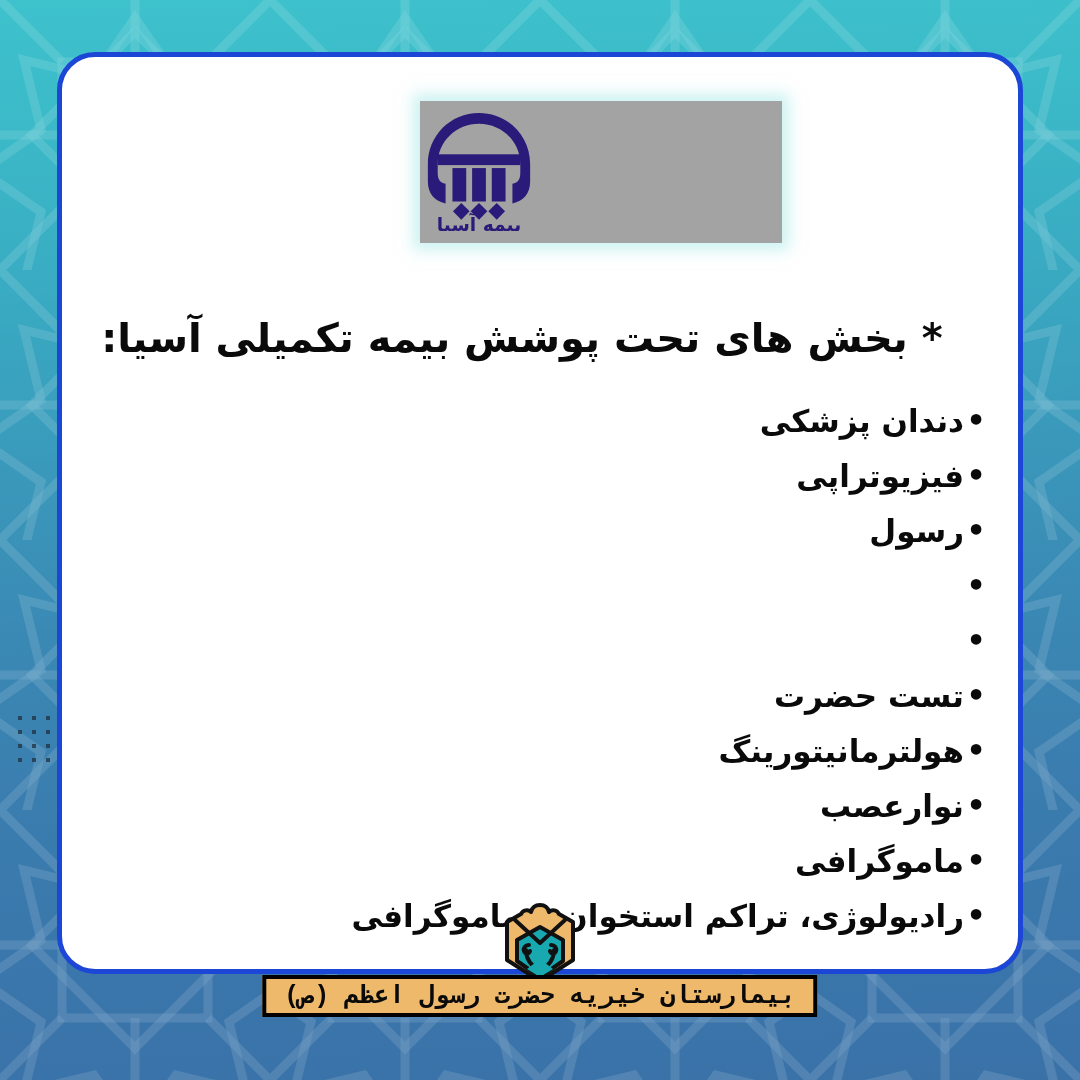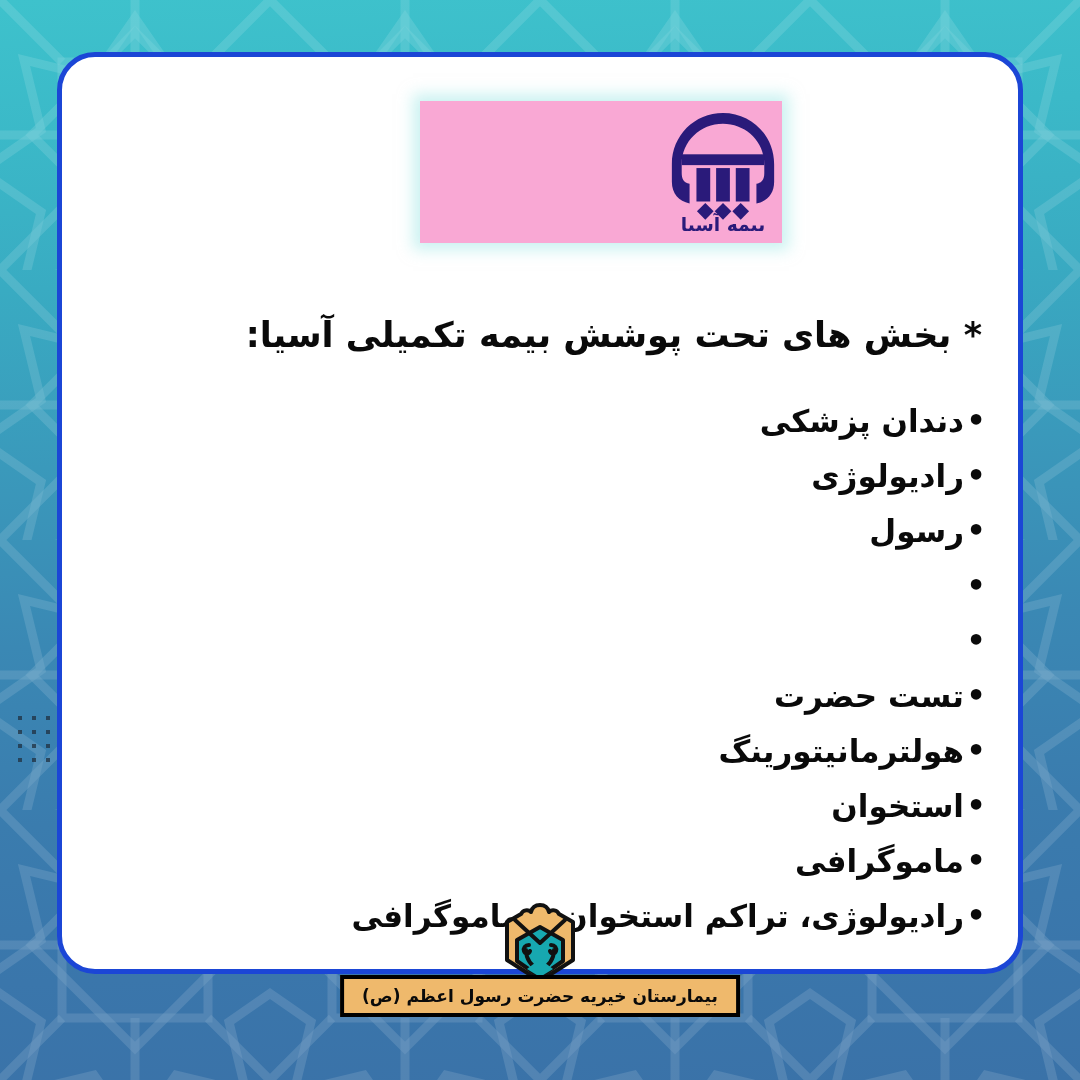--- a/index.html
+++ b/index.html
@@ -53,33 +53,33 @@
     border:5px solid #1b46d6;
     border-radius:38px;
     z-index:3;
   }
 
   
   #logo-panel {
     position:absolute;
     left:358px; top:44px;
     width:362px; height:142px;
-    background:#f9a8d4;
+    background:#a3a3a3;
     box-shadow:0 0 14px 7px rgba(160,232,229,.55);
-    display:flex; align-items:center; justify-content:flex-start;
+    display:flex; align-items:center; justify-content:flex-end;
   }
   #logo-panel svg { width:118px; height:122px; display:block; }
 
   
   #heading {
     position:absolute;
     left:0; right:36px; top:258px;
-    text-align:right;
+    text-align:center;
     direction:rtl;
-    font-size:35px;
+    font-size:40px;
     font-weight:bold;
     color:#0a0a0a;
     letter-spacing:0;
     white-space:nowrap;
   }
 
   
   #coverage {
     position:absolute;
     left:0; right:30px; top:336px;
@@ -125,25 +125,26 @@
     top:975px;
     height:42px;
     padding:0 18px;
     background:#efb96c;
     border:4px solid #000000;
     display:flex; align-items:center; justify-content:center;
     z-index:7;
   }
   #footer-banner span {
     direction:rtl;
-    font-size:17px;
+    font-size:25px;
     font-weight:bold;
     color:#0a0a0a;
     white-space:nowrap;
     line-height:1;
+    font-family:Liberation Mono, monospace;
   }
 </style>
 </head>
 <body>
 
 <div id="stage">
 
   <div id="pattern">
     <svg viewBox="0 0 1080 1080" preserveAspectRatio="xMidYMid slice" xmlns="http://www.w3.org/2000/svg">
       <defs>
@@ -227,21 +228,21 @@
 
     <div id="heading">* بخش های تحت پوشش بیمه تکمیلی آسیا:</div>
 
     <ul id="coverage">
       <li>
         <span class="bullet">•</span>
         <span class="txt">دندان پزشکی</span>
       </li>
       <li>
         <span class="bullet">•</span>
-        <span class="txt">رادیولوژی</span>
+        <span class="txt">فیزیوتراپی</span>
       </li>
       <li>
         <span class="bullet">•</span>
         <span class="txt">رسول</span>
       </li>
       <li>
         <span class="bullet">•</span>
       </li>
       <li>
         <span class="bullet">•</span>
@@ -249,21 +250,21 @@
       <li>
         <span class="bullet">•</span>
         <span class="txt">تست حضرت</span>
       </li>
       <li>
         <span class="bullet">•</span>
         <span class="txt">هولترمانیتورینگ</span>
       </li>
       <li>
         <span class="bullet">•</span>
-        <span class="txt">استخوان</span>
+        <span class="txt">نوارعصب</span>
       </li>
       <li>
         <span class="bullet">•</span>
         <span class="txt">ماموگرافی</span>
       </li>
       <li>
         <span class="bullet">•</span>
         <span class="txt">رادیولوژی، تراکم استخوان و ماموگرافی</span>
       </li>
     </ul>

